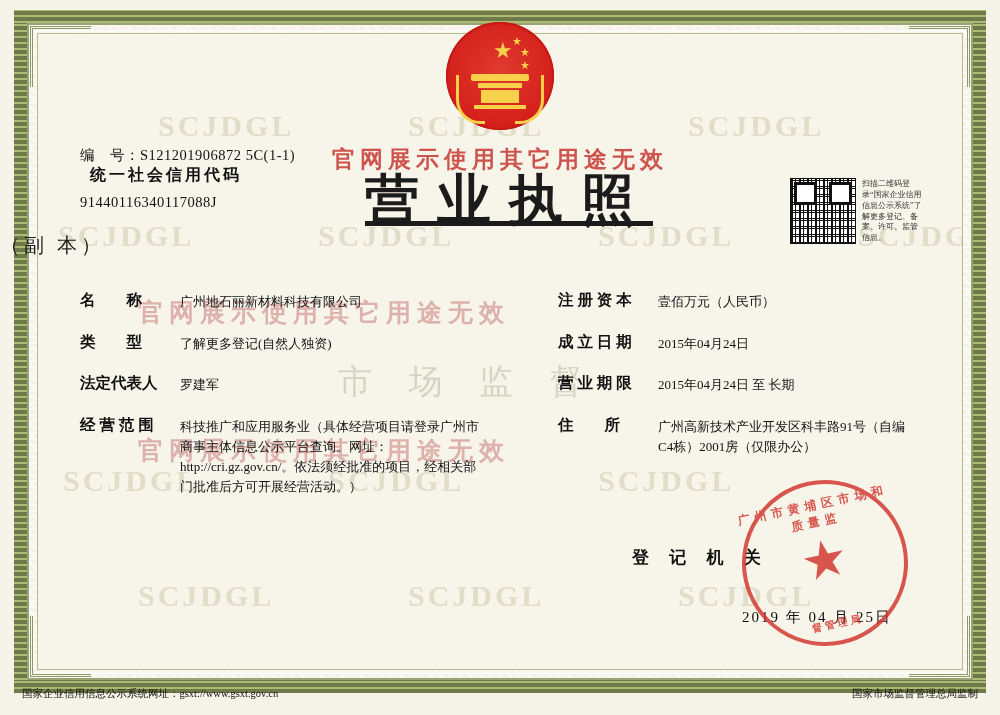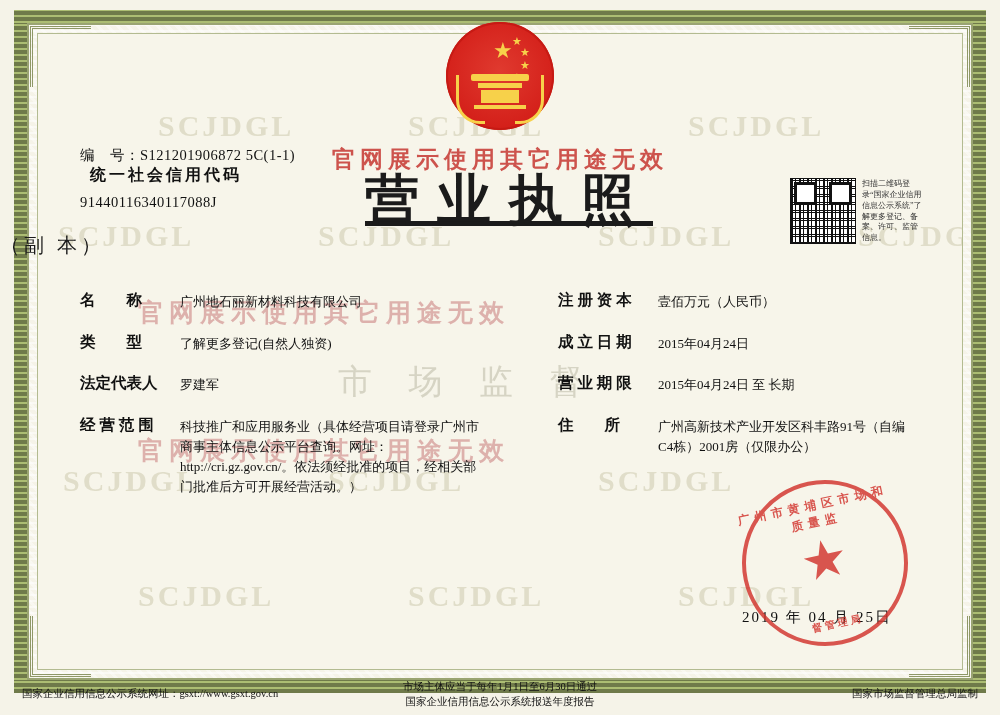--- a/index.html
+++ b/index.html
@@ -416,30 +416,27 @@
         <div class="flabel">营 业 期 限</div>
         <div class="fvalue">2015年04月24日 至 长期</div>
       </div>
       <div class="field">
         <div class="flabel">住　　所</div>
         <div class="fvalue small">广州高新技术产业开发区科丰路91号（自编C4栋）2001房（仅限办公）</div>
       </div>
     </div>
   </div>
 
+  <div class="reg-auth">登 记 机 关</div>
   <div class="date-line">2019 年  04 月  25日</div>
 
   <div class="seal">
     <div class="seal-text-top">广州市黄埔区市场和质量监</div>
     <div class="inner-star">★</div>
     <div class="seal-text-bottom">督管理局</div>
   </div>
 
   <div class="footer">
     <div class="f-left">国家企业信用信息公示系统网址：gsxt://www.gsxt.gov.cn</div>
-    <div class="f-center">
-      <div>市场主体应当于每年1月1日至6月30日通过</div>
-      <div>国家企业信用信息公示系统报送年度报告</div>
-    </div>
     <div class="f-right">国家市场监督管理总局监制</div>
   </div>
 
 </div>
 
 </body></html>

